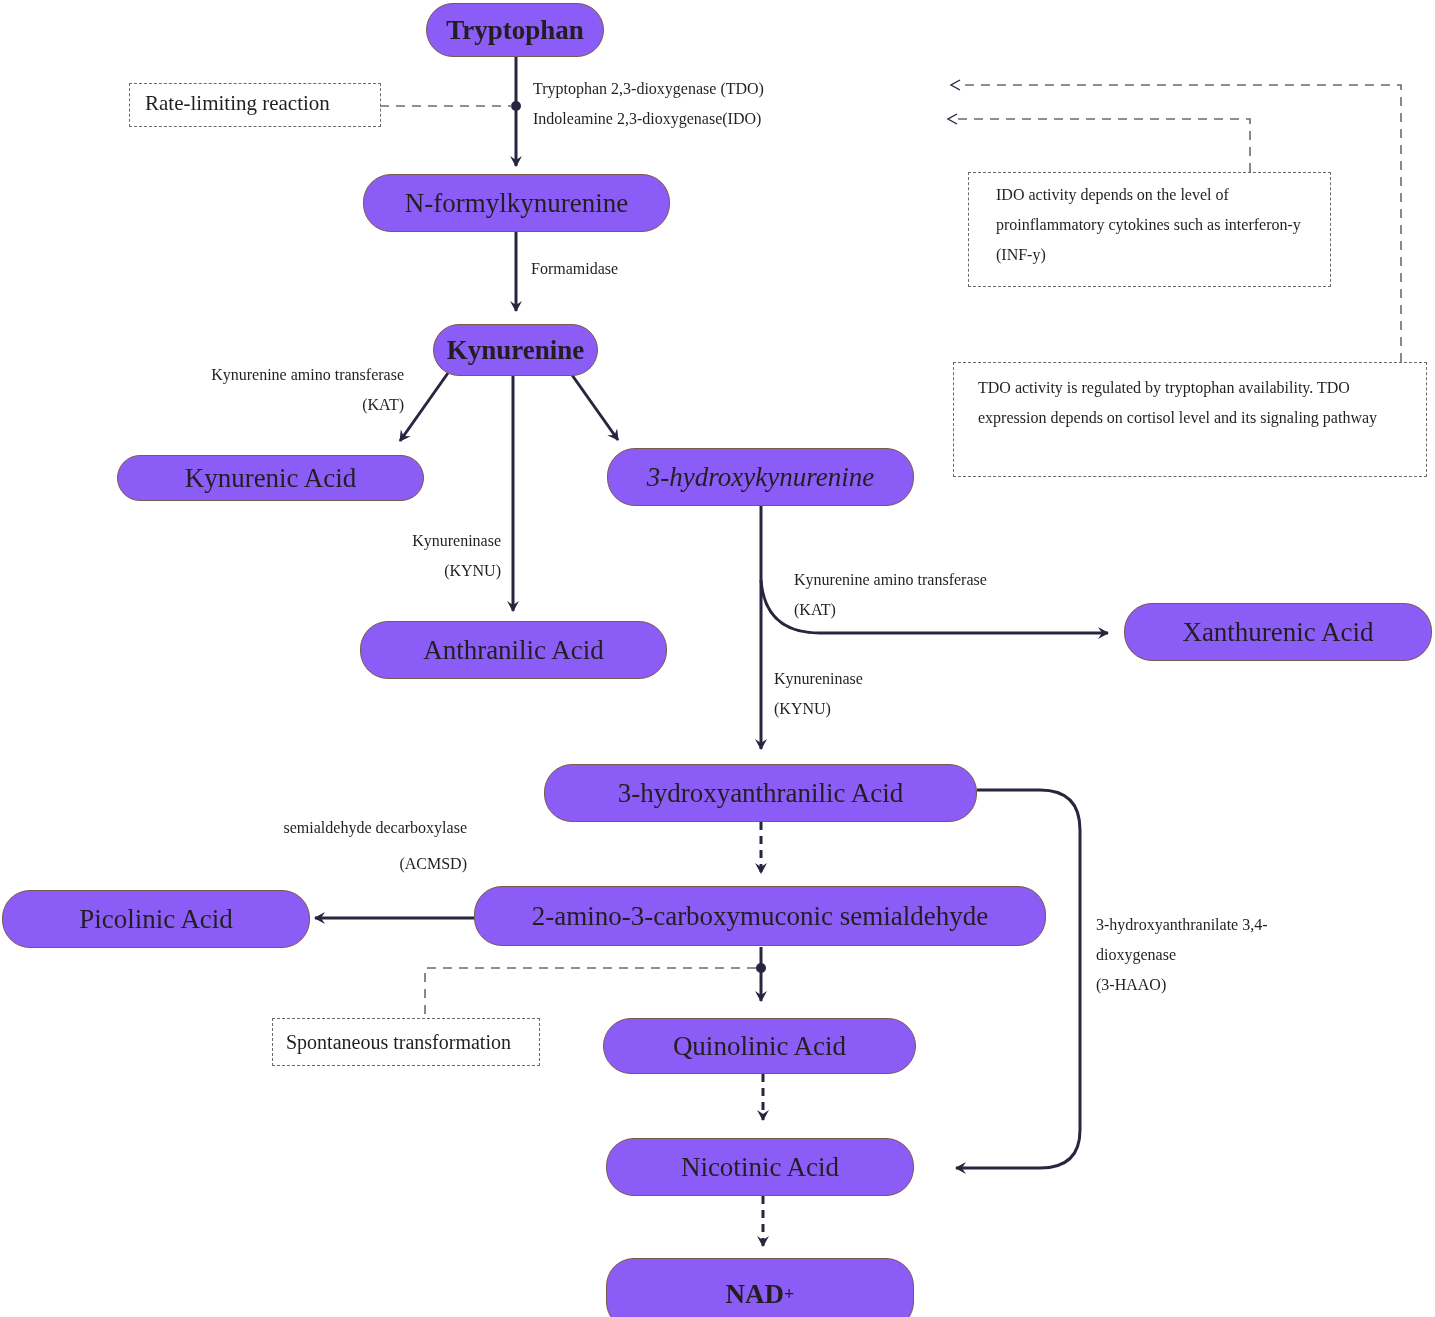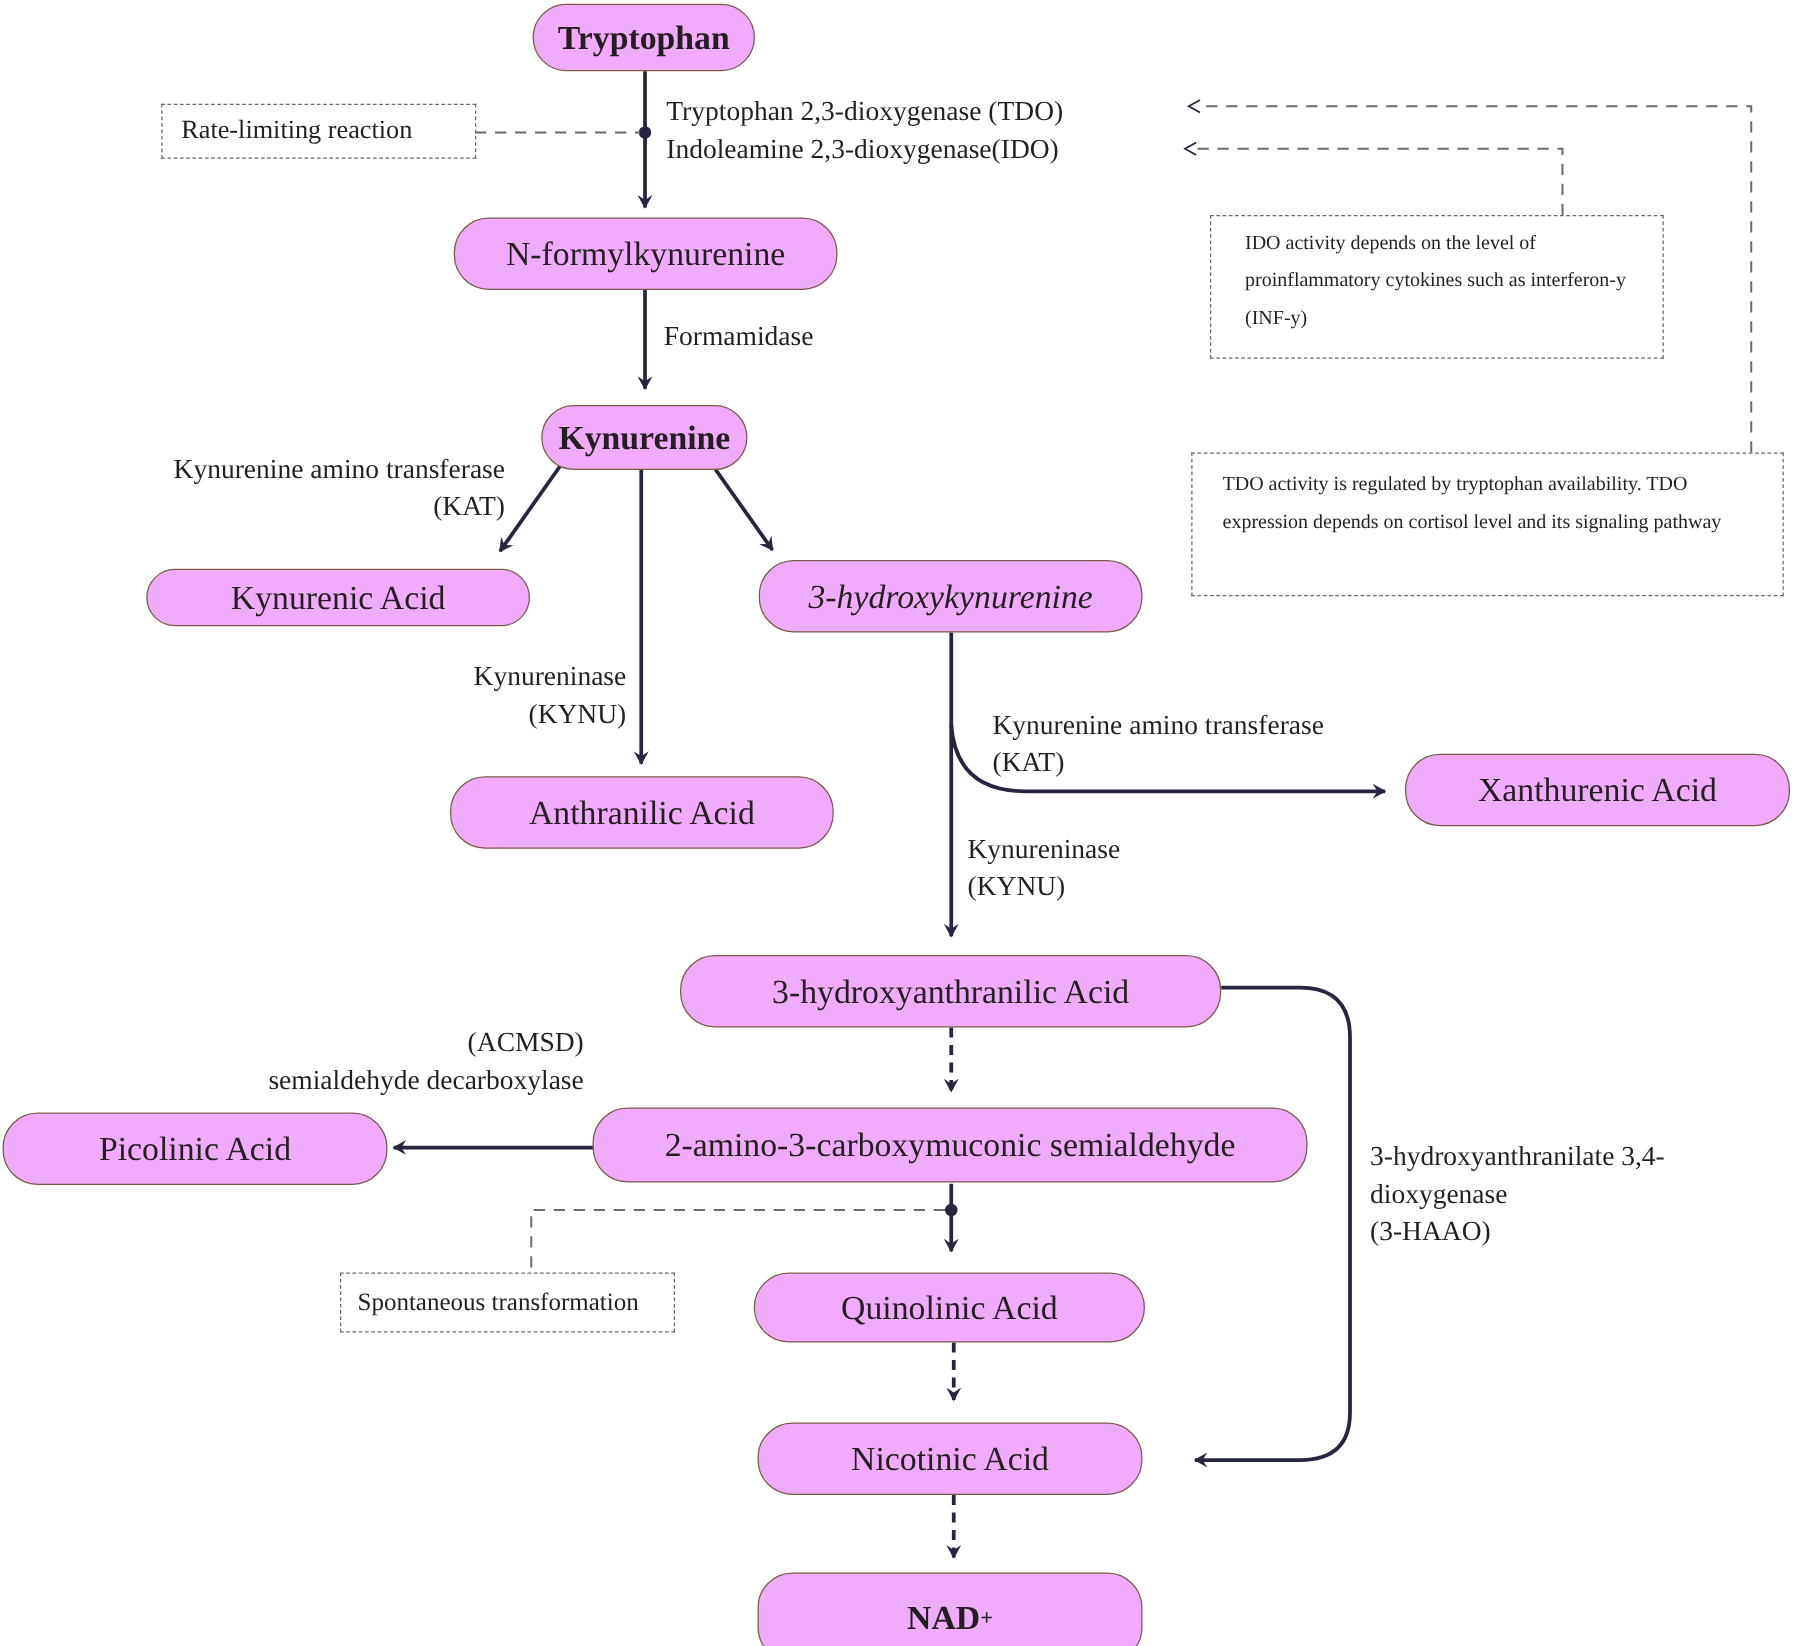--- a/index.html
+++ b/index.html
@@ -1,24 +1,24 @@
 <!DOCTYPE html>
 <html><head>
 <meta charset="utf-8">
 <style>
   html, body { margin: 0; padding: 0; background: #ffffff; }
   body { width: 1435px; height: 1317px; position: relative; overflow: hidden;
          font-family: "Liberation Serif", "DejaVu Serif", serif; color: #231f20; }
   svg#arrows { position: absolute; left: 0; top: 0; width: 1435px; height: 1317px; }
-  .node { position: absolute; box-sizing: border-box; background: #f0abfc;
+  .node { position: absolute; box-sizing: border-box; background: #8b5cf6;
           border: 1.6px solid #7a5a48; border-radius: 28px;
           display: flex; align-items: center; justify-content: center;
           font-size: 27px; white-space: nowrap; }
   .node.bold { font-weight: bold; }
-  .lbl { position: absolute; font-size: 22px; line-height: 30px; white-space: nowrap; }
+  .lbl { position: absolute; font-size: 16px; line-height: 30px; white-space: nowrap; }
   .lbl.r { text-align: right; }
   .note { position: absolute; font-size: 16px; line-height: 30px; }
   .dashbox { position: absolute; box-sizing: border-box; border: 1.6px dashed #6b6b6b; }
   sup { font-size: 18px; vertical-align: 10px; line-height: 0; }
 </style>
 </head>
 <body>
 
 <svg id="arrows" xmlns="http://www.w3.org/2000/svg">
   <defs>
@@ -94,22 +94,22 @@
 </div>
 <div class="lbl" style="left:794px;top:565px;">
   <div>Kynurenine amino transferase</div>
   <div>(KAT)</div>
 </div>
 <div class="lbl" style="left:774px;top:664px;">
   <div>Kynureninase</div>
   <div>(KYNU)</div>
 </div>
 <div class="lbl r" style="left:100px;top:813px;width:367px;">
+  <div>semialdehyde decarboxylase</div>
   <div style="margin-top:6px;">(ACMSD)</div>
-  <div>semialdehyde decarboxylase</div>
 </div>
 <div class="lbl" style="left:1096px;top:910px;">
   <div>3-hydroxyanthranilate 3,4-</div>
   <div>dioxygenase</div>
   <div>(3-HAAO)</div>
 </div>
 
 <div class="dashbox" style="left:129px;top:83px;width:252px;height:44px;">
   <div class="lbl" style="left:15px;top:4px;font-size:21px;">Rate-limiting reaction</div>
 </div>

